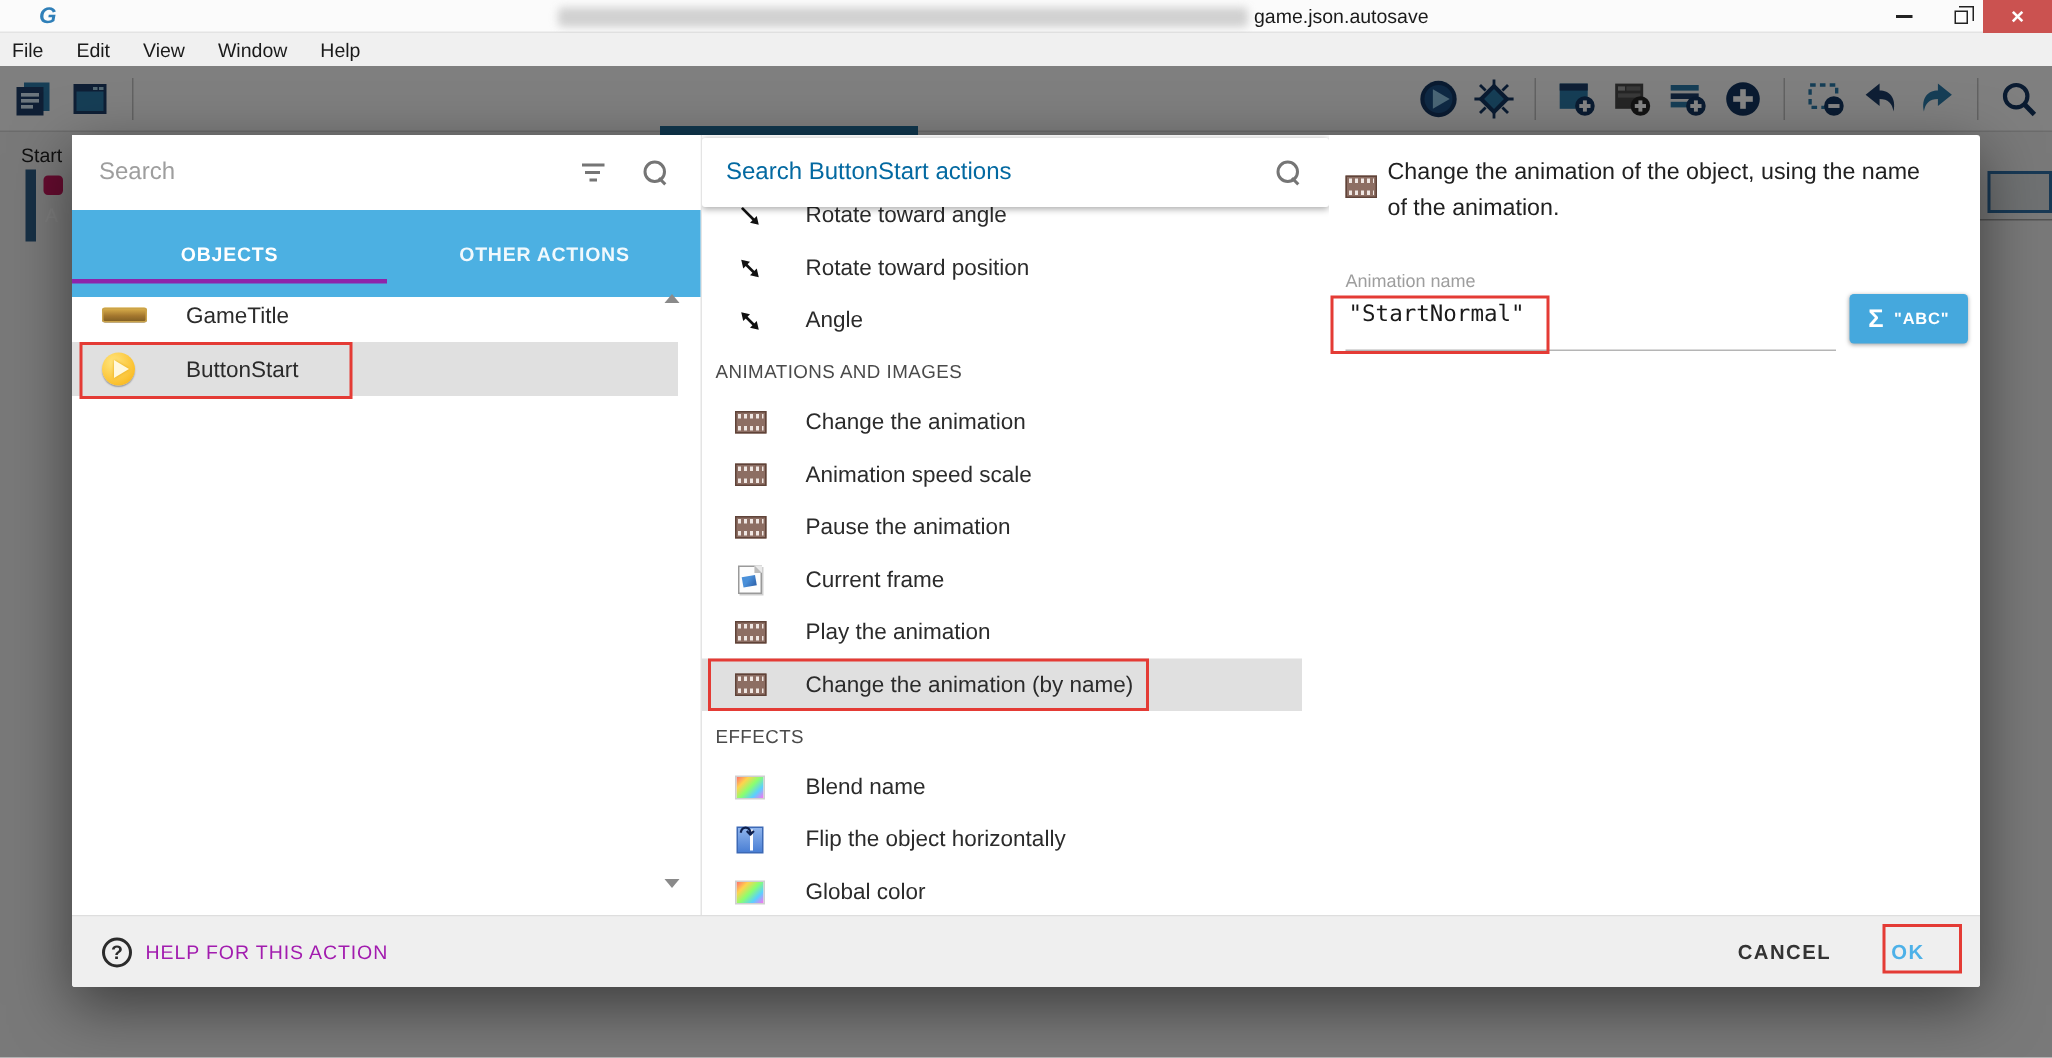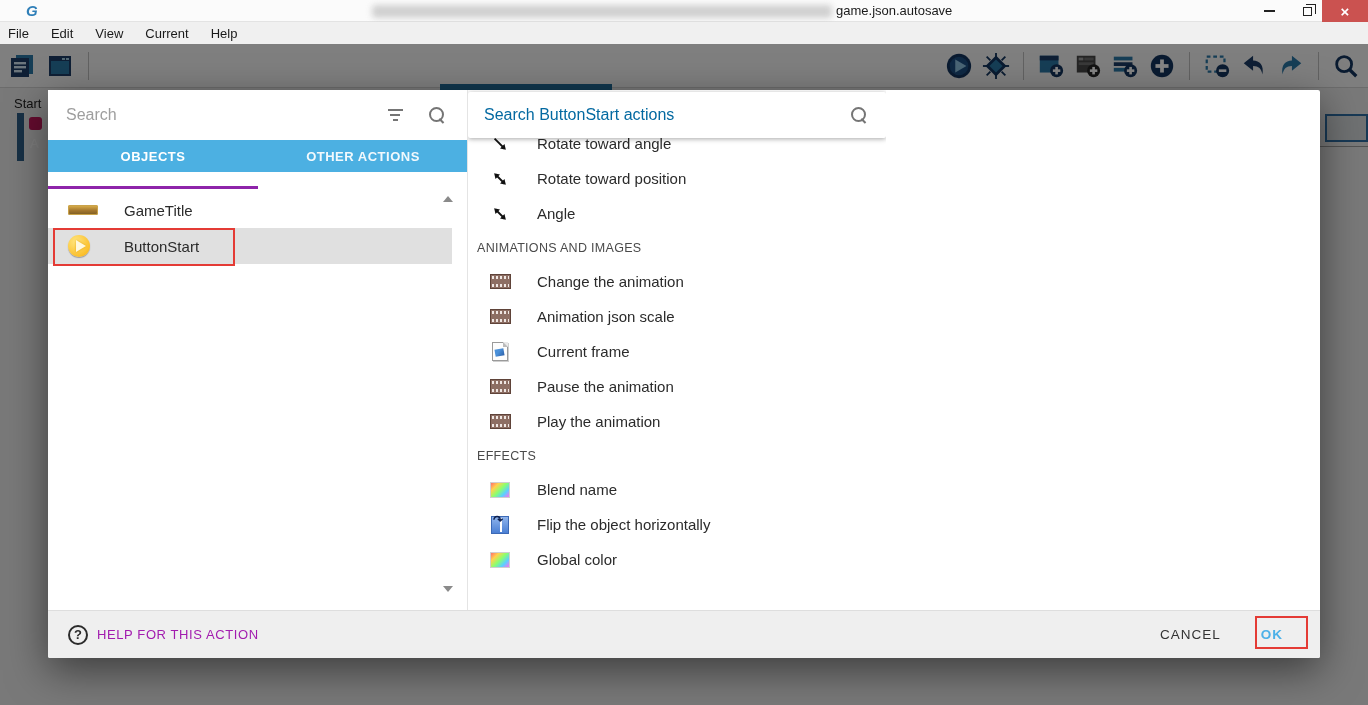--- a/index.html
+++ b/index.html
@@ -43,21 +43,21 @@
   
   #left-panel { position:absolute; left:0; top:0; width:420px; height:520px; border-right:1px solid #e4e4e4; overflow:hidden; }
   #left-search { position:absolute; left:0; top:0; width:420px; height:50px; background:#fff; display:flex; align-items:center; }
   #left-search .ph { font-size:16px; color:#9e9e9e; padding-left:18px; flex:1; }
   .filter-icon { width:16px; margin-right:26px; display:flex; flex-direction:column; align-items:center; gap:3px; }
   .filter-icon i { display:block; height:2px; background:#757575; }
   .filter-icon i:nth-child(1){width:15px;} .filter-icon i:nth-child(2){width:10px;} .filter-icon i:nth-child(3){width:5px;}
   .mag { width:17px; height:17px; position:relative; margin-right:22px; }
   .mag:before { content:""; position:absolute; left:0; top:0; width:11px; height:11px; border:2px solid #757575; border-radius:50%; }
   .mag:after { content:""; position:absolute; left:11px; top:11px; width:6px; height:2px; background:#757575; transform:rotate(45deg); transform-origin:0 0; }
-  #tabs { position:absolute; left:0; top:50px; width:420px; height:32px; display:flex; }
+  #tabs { position:absolute; left:0; top:50px; width:420px; height:58px; display:flex; }
   .tab { flex:1; display:flex; align-items:center; justify-content:center; font-size:13px; font-weight:bold; letter-spacing:.5px; color:#fff; cursor:pointer; }
   .tab.inactive { color:rgba(255,255,255,.92); }
   #tab-underline { position:absolute; left:0; top:96px; width:210px; height:3px; }
   #object-list { position:absolute; left:0; top:102px; width:404px; }
   .obj-row { position:relative; height:36px; display:flex; align-items:center; font-size:15px; color:#2b2b2b; cursor:pointer; }
   .obj-row .oicon { width:34px; margin-left:20px; display:flex; align-items:center; }
   .obj-row .olabel { margin-left:22px; }
   .obj-row.selected { background:#e0e0e0; }
   .gametitle-sprite { width:30px; height:10px; border-radius:2px; background:linear-gradient(180deg,#e0b54e 0%,#a4772e 55%,#7a5a22 100%); box-shadow:0 0 0 1px #caa34a inset; }
   .playbtn-sprite { width:22px; height:22px; border-radius:50%; background:radial-gradient(circle at 35% 30%,#ffe57f,#fbc02d 70%,#f0a915); box-shadow:0 1px 1px rgba(0,0,0,.3); position:relative; }
@@ -100,21 +100,21 @@
   #expr-btn { position:absolute; left:347px; top:106px; width:79px; height:33px; border-radius:3px; display:flex; align-items:center; justify-content:center; gap:7px; color:#fff; box-shadow:0 1px 3px rgba(0,0,0,.35); cursor:pointer; }
   #expr-btn .sigma { font-size:17px; font-weight:bold; }
   #expr-btn .abc { font-size:11px; font-weight:bold; letter-spacing:.5px; }
 
   
   #footer { position:absolute; left:0; top:520px; width:1272px; height:48px; background:#efefef; border-top:1px solid #dedede; display:flex; align-items:center; border-radius:0 0 2px 2px; }
   #help-btn { display:flex; align-items:center; gap:9px; margin-left:20px; cursor:pointer; }
   #help-icon { width:20px; height:20px; border:2px solid #2b2b2b; border-radius:50%; display:flex; align-items:center; justify-content:center; font-size:13px; font-weight:bold; color:#2b2b2b; }
   #help-label { font-size:13px; color:#a21caf; letter-spacing:.6px; }
   #footer .spacer { flex:1; }
-  #cancel-btn { font-size:13.5px; color:#333; letter-spacing:1px; margin-right:40px; cursor:pointer; }
+  #cancel-btn { font-size:13.5px; color:#333; letter-spacing:1px; margin-right:40px; cursor:pointer;font-weight:bold; }
   #ok-btn { font-size:13.5px; letter-spacing:1px; margin-right:37px; cursor:pointer; font-weight:bold; }
 
   
   .ann { position:absolute; border:2px solid #e43b35; pointer-events:none; z-index:20; }
   #ann-object { left:5px; top:0px; width:182px; height:38px; }
   #ann-action { left:4px; top:0px; width:294px; height:35px; }
   #ann-field { left:1px; top:107px; width:146px; height:39px; }
   #ann-ok { left:1207px; top:5px; width:53px; height:33px; }
 </style>
 </head>
@@ -132,21 +132,21 @@
     </div>
   <div class="winbtn" id="btn-close">
       <span>×</span>
     </div>
 </div>
 
 <div id="menubar">
     <div class="menu-item">File</div>
     <div class="menu-item">Edit</div>
     <div class="menu-item">View</div>
-    <div class="menu-item">Current</div>
+    <div class="menu-item">Window</div>
     <div class="menu-item">Help</div>
   </div>
 
 <div id="app-bg">
   <div id="toolbar">
     <div class="tb-left">
       <div class="tico">
         <svg width="28" height="28" viewBox="0 0 28 28">
             <rect x="8" y="3" width="17" height="19" fill="#2b77a5"></rect>
             <rect x="3" y="6" width="18" height="19" fill="#1d3d66"></rect>
@@ -338,39 +338,46 @@
         <div class="act-row">
           <span class="aicon">
             <span class="filmstrip"></span>
           </span>
           <span class="alabel">Change the animation</span>
         </div>
         <div class="act-row">
           <span class="aicon">
             <span class="filmstrip"></span>
           </span>
-          <span class="alabel">Animation json scale</span>
+          <span class="alabel">Animation speed scale</span>
+        </div>
+        <div class="act-row">
+          <span class="aicon">
+            <span class="filmstrip"></span>
+          </span>
+          <span class="alabel">Pause the animation</span>
         </div>
         <div class="act-row">
           <span class="aicon">
             <span class="frame-ico"></span>
           </span>
           <span class="alabel">Current frame</span>
         </div>
         <div class="act-row">
           <span class="aicon">
             <span class="filmstrip"></span>
           </span>
-          <span class="alabel">Pause the animation</span>
-        </div>
-        <div class="act-row">
+          <span class="alabel">Play the animation</span>
+        </div>
+        <div class="act-row selected">
           <span class="aicon">
             <span class="filmstrip"></span>
           </span>
-          <span class="alabel">Play the animation</span>
+          <span class="alabel">Change the animation (by name)</span>
+          <div class="ann" id="ann-action"></div>
         </div>
         <div class="act-header">EFFECTS</div>
         <div class="act-row">
           <span class="aicon">
             <span class="rainbow"></span>
           </span>
           <span class="alabel">Blend name</span>
         </div>
         <div class="act-row">
           <span class="aicon">
@@ -385,20 +392,32 @@
           <span class="alabel">Global color</span>
         </div>
       </div>
     <div id="mid-search">
       <div class="ph">Search ButtonStart actions</div>
       <div class="mag" style="margin-right:18px"></div>
     </div>
 
   </div>
 
+  <div id="right-panel">
+    <div id="desc-icon" class="filmstrip"></div>
+    <div id="desc-text">Change the animation of the object, using the name of the animation.</div>
+    <div id="field-label">Animation name</div>
+    <div id="field-value">"StartNormal"</div>
+    <div id="field-underline"></div>
+    <div id="expr-btn" style="background: rgb(69, 168, 221);">
+      <span class="sigma">Σ</span>
+      <span class="abc">"ABC"</span>
+    </div>
+    <div class="ann" id="ann-field"></div>
+  </div>
 
   <div id="footer">
     <div id="help-btn">
       <div id="help-icon">?</div>
       <div id="help-label">HELP FOR THIS ACTION</div>
     </div>
     <div class="spacer"></div>
     <div id="cancel-btn">CANCEL</div>
     <div id="ok-btn" style="color: rgb(77, 177, 232);">OK</div>
     <div class="ann" id="ann-ok"></div>

